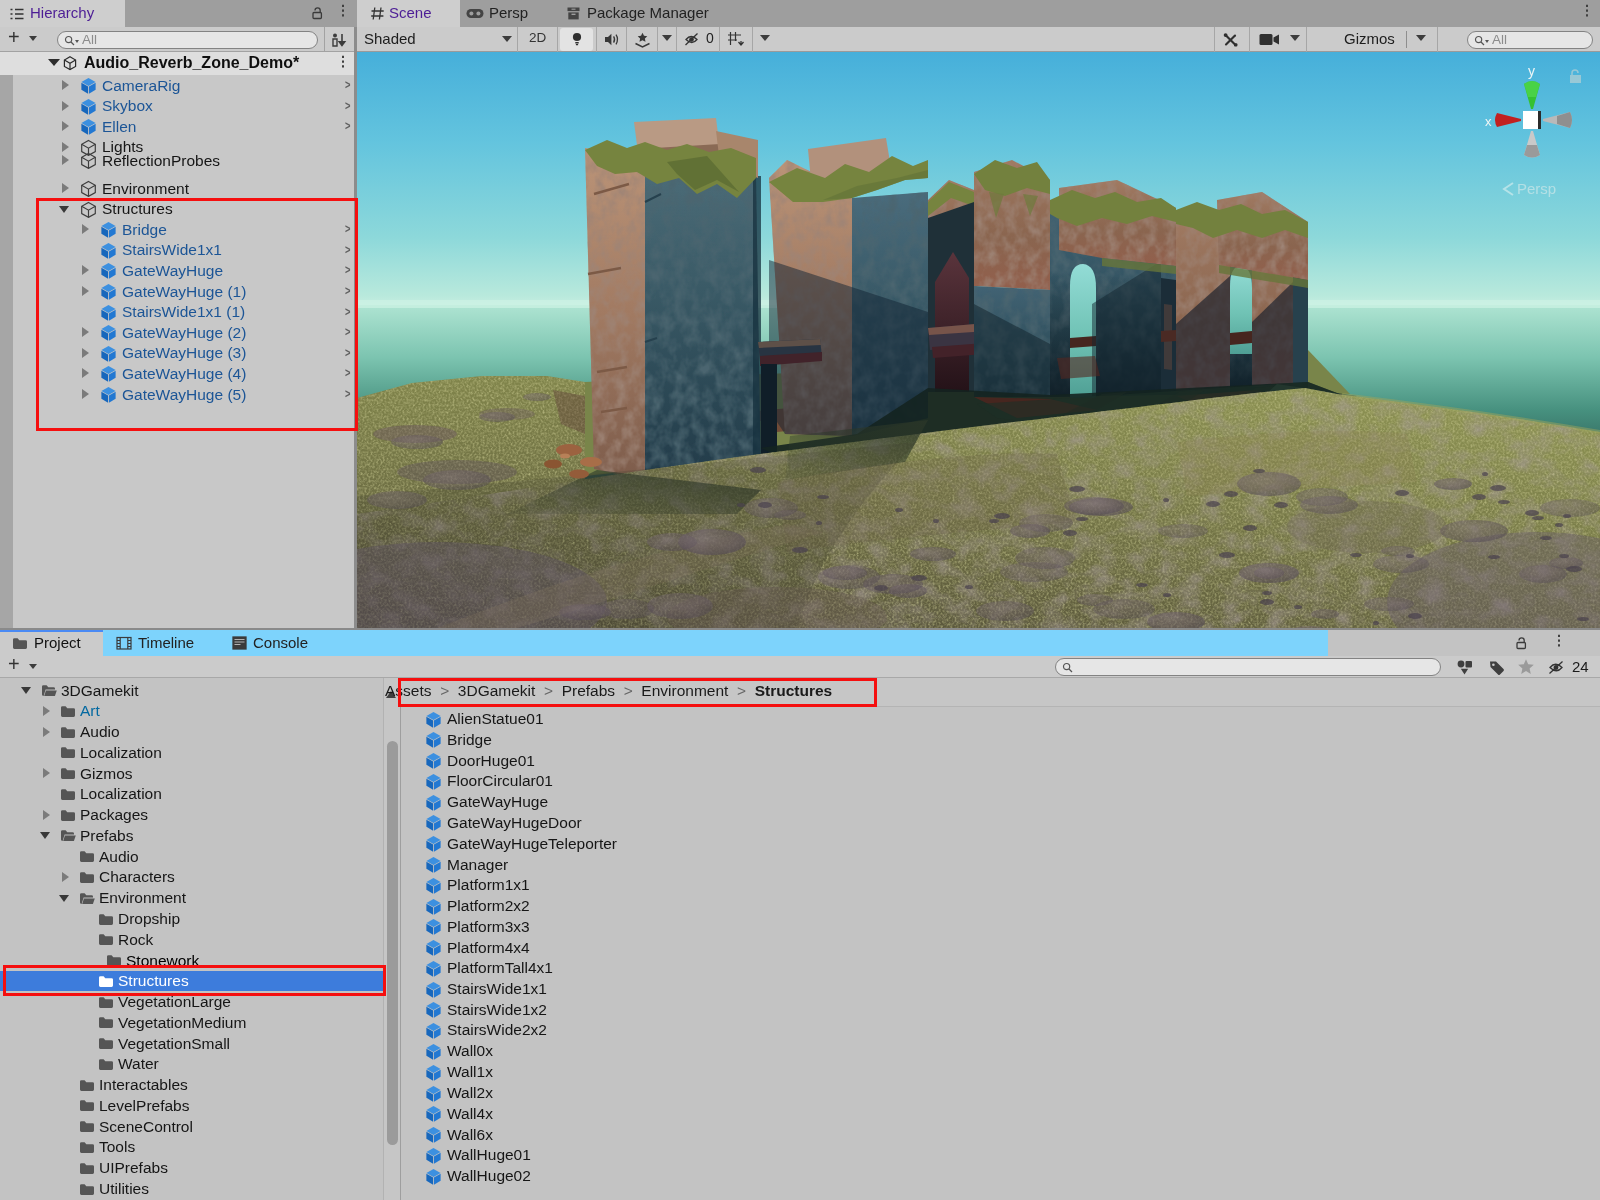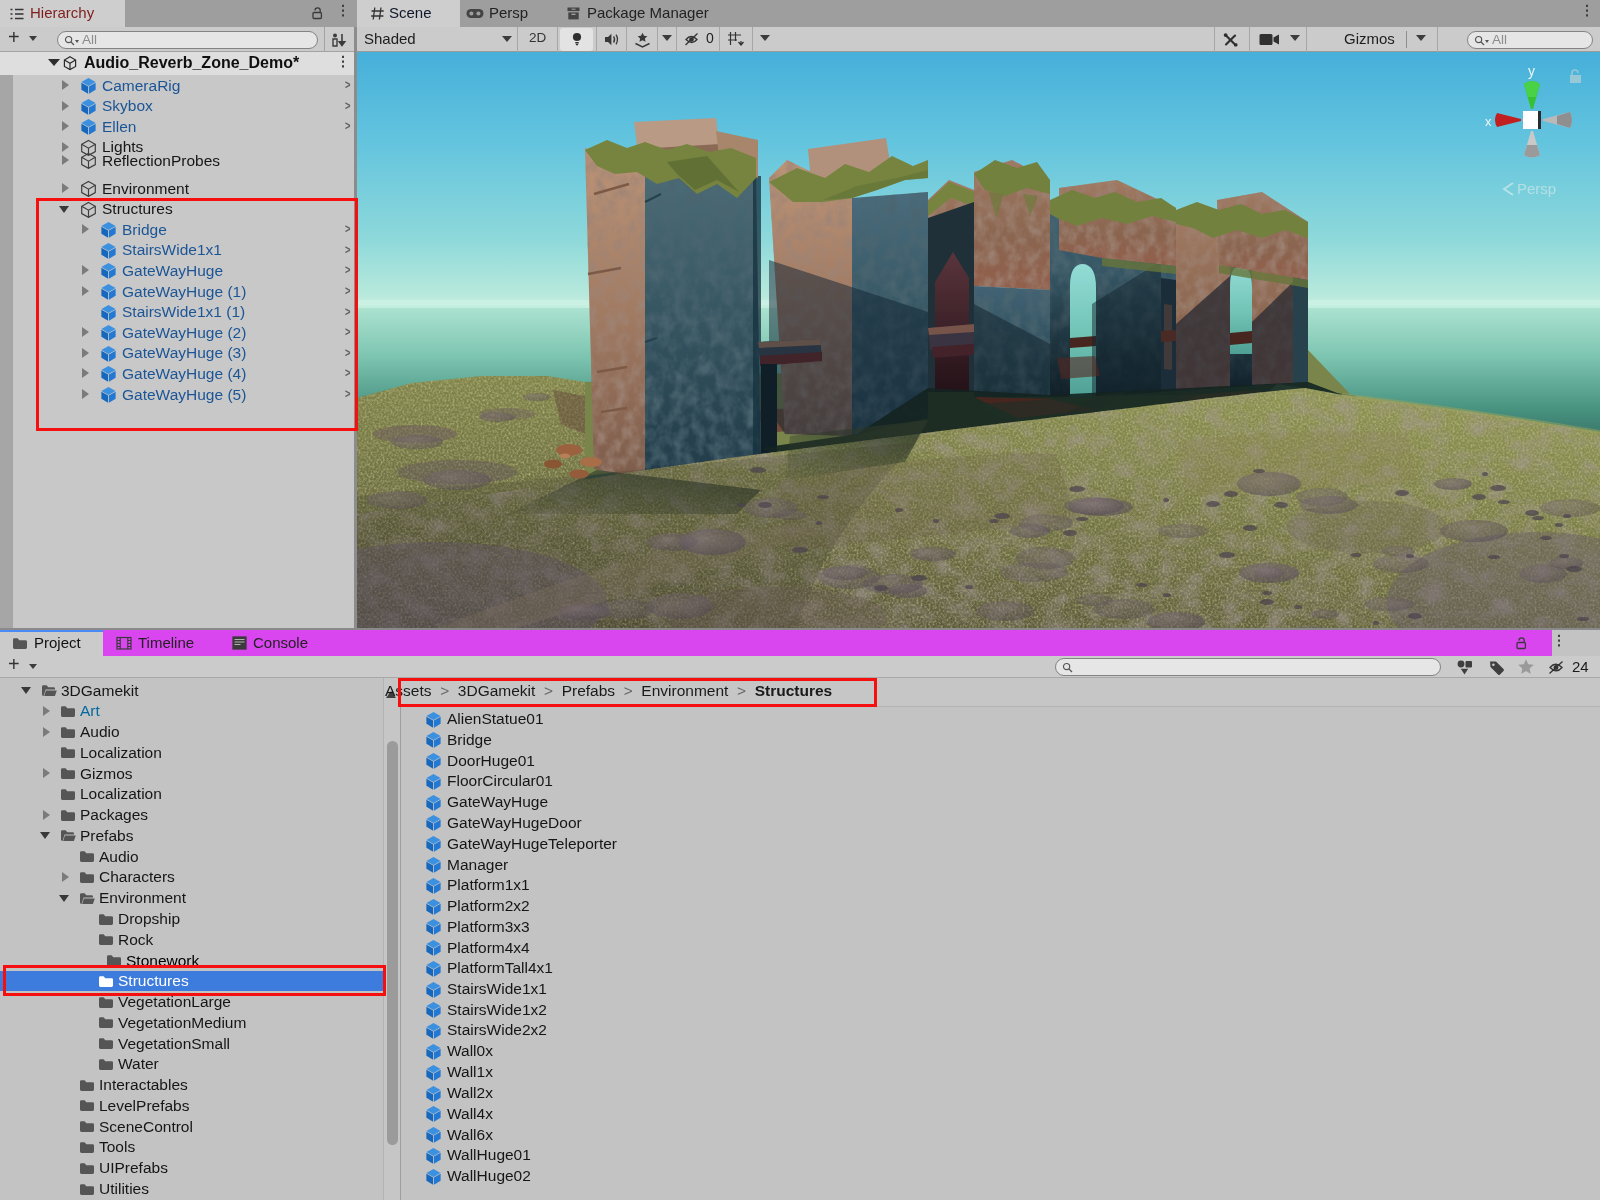--- a/index.html
+++ b/index.html
@@ -38,21 +38,21 @@
       </g>
 </defs>
   </svg>
 
 <div class="abs" style="left:0;top:0;width:354px;height:628px;background:#c8c8c8">
  <div class="abs" style="left:0;top:0;width:354px;height:27px;background:#9e9e9e">
   <div class="abs" style="left:0;top:0;width:125px;height:27px;background:#cecece"></div>
   <svg class="abs" style="left:9px;top:6px" width="16" height="16" viewBox="0 0 16 16" fill="none" stroke="#333" stroke-width="1.4">
         <path d="M1.5 3.5 h2 M6 3.5 h8.5 M1.5 8 h2 M6 8 h8.5 M1.5 12.5 h2 M6 12.5 h8.5"></path>
       </svg>
-  <div class="abs" style="left:30px;top:4px;font-size:15px;color:#7f1d1d">Hierarchy</div>
+  <div class="abs" style="left:30px;top:4px;font-size:15px;color:#4c1d95">Hierarchy</div>
   <svg class="abs" style="left:310px;top:6px" width="15" height="15" viewBox="0 0 15 15" fill="none" stroke="#3a3a3a" stroke-width="1.3">
         <rect x="3" y="6.5" width="8.4" height="6" rx="1"></rect>
         <path d="M10.2 6.3 V4.4 a2.6 2.6 0 0 0 -5.2 0"></path>
       </svg>
   <div class="abs kebab" style="left:336px;top:2px">⋮</div>
  </div>
  <div class="abs" style="left:0;top:27px;width:354px;height:25px;background:#cbcbcb;border-bottom:1px solid #a2a2a2">
   <div class="abs" style="left:8px;top:-1px;font-size:20px;color:#333">+</div>
   <div class="abs" style="left:29px;top:9px;width:0;height:0;border:4px solid transparent;border-top:5px solid #3c3c3c"></div>
   <div class="abs" style="left:57px;top:3.5px;width:261px;height:18px;background:#e6e6e6;border:1px solid #838383;border-radius:9px">
@@ -205,21 +205,21 @@
   </div>
 <div class="redbox" style="left:36px;top:198px;width:322px;height:233px"></div>
 
 <div class="abs" style="left:354px;top:0;width:1246px;height:628px;background:#9e9e9e">
  <div class="abs" style="left:0;top:27px;width:3px;height:601px;background:#8c8c8c;z-index:5"></div>
  <div class="abs" style="left:0;top:0;width:1246px;height:27px;background:#9e9e9e">
   <div class="abs" style="left:3px;top:0;width:103px;height:27px;background:#cecece"></div>
   <svg class="abs" style="left:16px;top:6px" width="15" height="15" viewBox="0 0 15 15" stroke="#333" stroke-width="1.3" fill="none">
         <path d="M4.8 1.5 L3.2 13.5 M11 1.5 L9.4 13.5 M1.5 5 L13.7 5 M1.2 10 L13.4 10"></path>
       </svg>
-  <div class="abs" style="left:35px;top:4px;font-size:15px;color:#0f172a">Scene</div>
+  <div class="abs" style="left:35px;top:4px;font-size:15px;color:#4c1d95">Scene</div>
   <svg class="abs" style="left:112px;top:7px" width="18" height="13" viewBox="0 0 18 13" fill="#444">
         <rect x="0.5" y="2" width="17" height="9" rx="4.5"></rect>
         <circle cx="5.4" cy="6.5" r="2" fill="#9e9e9e"></circle>
         <circle cx="12.4" cy="6.5" r="2" fill="#9e9e9e"></circle>
       </svg>
   <div class="abs" style="left:135px;top:4px;font-size:15px;color:#222">Persp</div>
   <svg class="abs" style="left:212px;top:6px" width="15" height="15" viewBox="0 0 15 15" fill="#444">
         <path d="M1.5 1.5 h12 v3.6 h-12 z"></path>
         <path d="M2.3 6.4 h10.4 v7 h-10.4 z"></path>
         <path d="M5.5 3.2 h4" stroke="#9e9e9e" stroke-width="1.1"></path>
@@ -638,21 +638,21 @@
 <text x="1160" y="142" font-size="15" fill="#dceceb" opacity="0.6" font-family="Liberation Sans">Persp</text>
 <g opacity="0.6">
         <rect x="1213" y="23" width="11" height="8" fill="#c9d6d4"></rect>
         <path d="M1215,23 v-2 a3 3 0 0 1 6 0" stroke="#c9d6d4" stroke-width="1.5" fill="none"></path>
       </g>
 </g>
 </svg>
 
 <div class="abs" style="left:0;top:628px;width:1600px;height:572px;background:#c3c3c3">
  <div class="abs" style="left:0;top:0;width:1600px;height:2px;background:#8a8a8a"></div>
- <div class="abs" style="left:0;top:2px;width:1552px;height:26px;background:#d946ef">
+ <div class="abs" style="left:0;top:2px;width:1328px;height:26px;background:#7dd3fc">
    <div class="abs" style="left:0;top:0;width:103px;height:26px;background:#cbcbcb;border-top:2px solid #4a8af4"></div>
    <svg class="abs" style="left:12px;top:6px" width="16" height="14" viewBox="0 0 16 14">
         <use href="#fold"></use>
       </svg>
    <div class="abs" style="left:34px;top:4px;font-size:15px;color:#111">Project</div>
    <svg class="abs" style="left:116px;top:6px" width="16" height="15" viewBox="0 0 16 15" fill="none" stroke="#3b3b3b" stroke-width="1.2">
         <rect x="1" y="1.5" width="14" height="11.5"></rect>
         <path d="M4.2 1.5 v11.5 M11.8 1.5 v11.5 M1 4.5 h3.2 M1 7.5 h3.2 M1 10.5 h3.2 M11.8 4.5 h3.2 M11.8 7.5 h3.2 M11.8 10.5 h3.2"></path>
       </svg>
    <div class="abs" style="left:138px;top:4px;font-size:15px;color:#222">Timeline</div>

